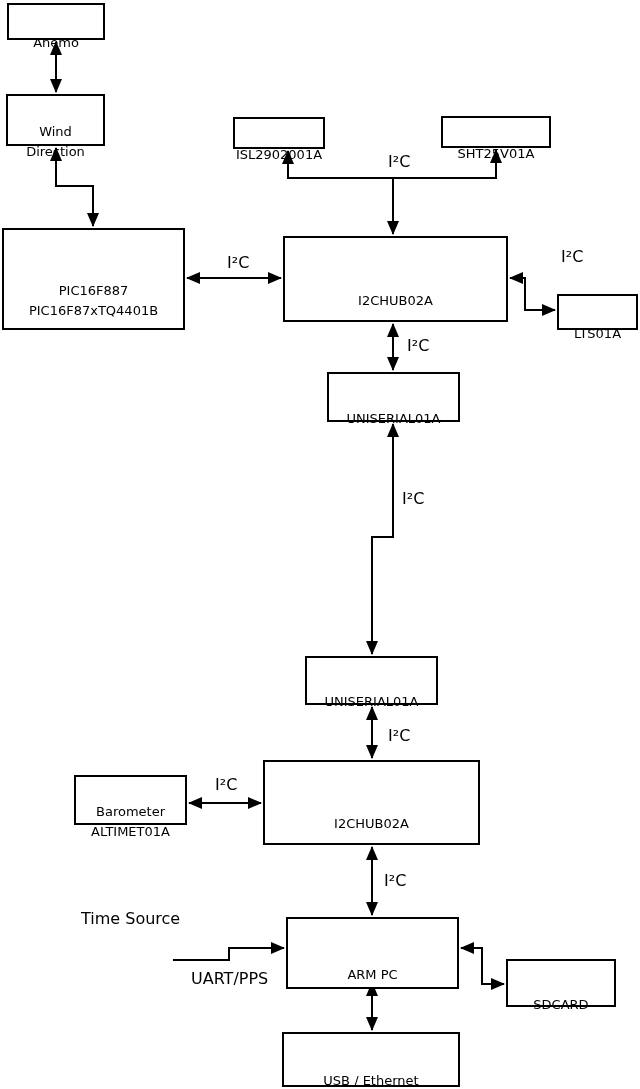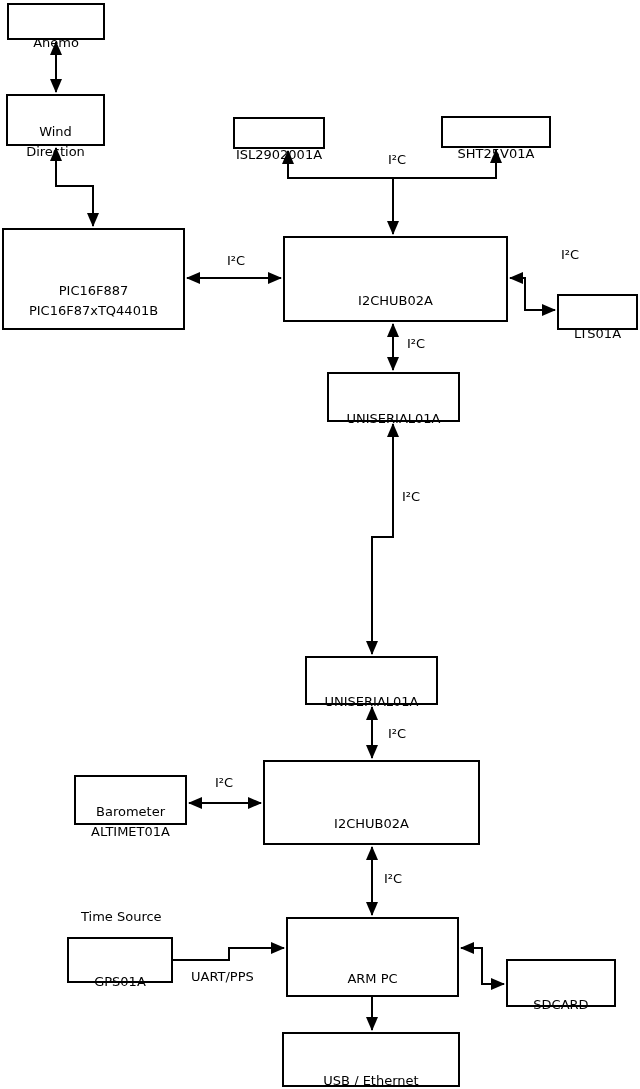--- a/index.html
+++ b/index.html
@@ -8,21 +8,21 @@
     font-family:"DejaVu Sans",sans-serif;color:#000;overflow:hidden;
   }
   .edges{position:absolute;left:0;top:0;width:640px;height:1089px;}
   .node{
     position:absolute;background:#ffffff;border:2px solid #000000;
     box-sizing:border-box;display:flex;align-items:center;justify-content:center;
     text-align:center;z-index:2;
   }
   .node-label{font-size:13px;line-height:1.55;white-space:pre-line;margin-top:44px;}
   .edge-label{
-    position:absolute;font-size:13px;line-height:1.2;white-space:nowrap;z-index:3;
+    position:absolute;font-size:16px;line-height:1.2;white-space:nowrap;z-index:3;
   }
 </style>
 </head>
 <body>
 
 <div class="canvas">
 
   <svg class="edges" width="640" height="1089" viewBox="0 0 640 1089" xmlns="http://www.w3.org/2000/svg">
     <defs>
       <marker id="arrow" markerUnits="userSpaceOnUse" markerWidth="14" markerHeight="12" refX="13" refY="6" orient="auto-start-reverse">
@@ -87,27 +87,24 @@
 
   <div class="node" style="left:263px;top:760px;width:217px;height:85px">
     <span class="node-label">I2CHUB02A</span>
   </div>
 
   <div class="node" style="left:74px;top:775px;width:113px;height:50px">
     <span class="node-label">Barometer
 ALTIMET01A</span>
   </div>
 
-  <div class="node" style="left:286px;top:917px;width:173px;height:80px">
+  <div class="node" style="left:286px;top:917px;width:173px;height:72px">
     <span class="node-label">ARM PC</span>
   </div>
 
-  <div class="node" style="left:67px;top:937px;width:106px;height:46px">
-    <span class="node-label">GPS01A</span>
-  </div>
 
   <div class="node" style="left:506px;top:959px;width:110px;height:48px">
     <span class="node-label">SDCARD</span>
   </div>
 
   <div class="node" style="left:282px;top:1032px;width:178px;height:55px">
     <span class="node-label">USB / Ethernet</span>
   </div>
 
   <span class="edge-label" style="left:388px;top:152px">I²C</span>

